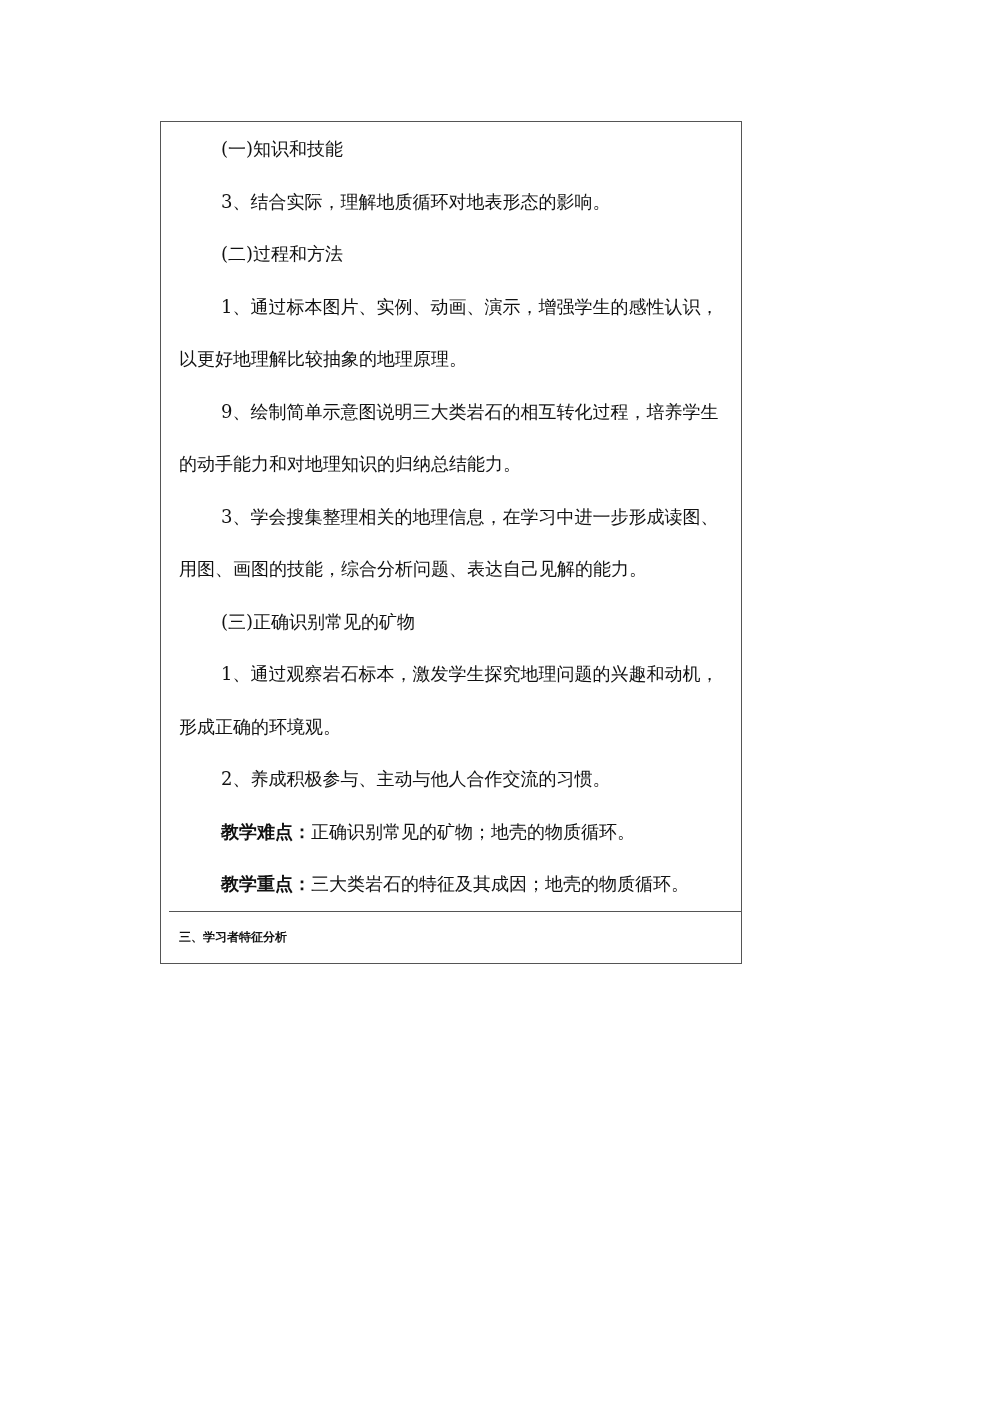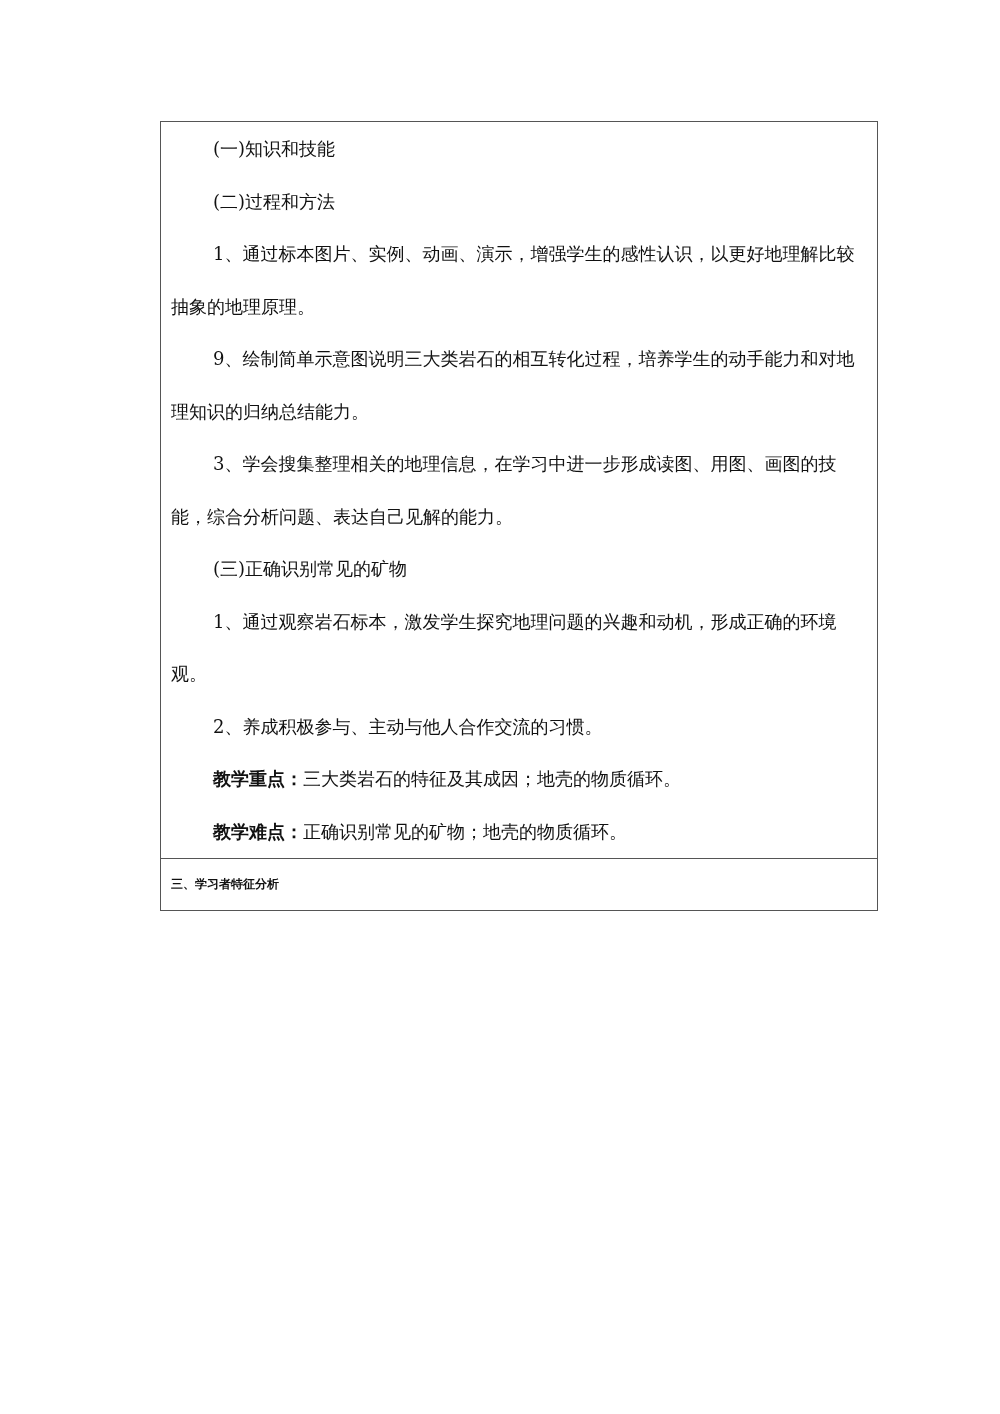--- a/index.html
+++ b/index.html
@@ -1,38 +1,39 @@
 <!DOCTYPE html>
 <html><head>
   <meta charset="utf-8">
   <style>
     html, body { margin: 0; padding: 0; background: #ffffff; }
     body { width: 1000px; height: 1414px; position: relative; font-family: "DejaVu Serif", "Liberation Serif", serif; color: #111; }
     .table {
-      position: absolute; left: 160px; top: 121px; width: 718px;
-      border: 1.5px solid #555; box-sizing: border-box;
+      position: absolute; left: 160px; top: 121px; width: 582px;
+      border: 1.5px solid #555; box-sizing: border-box; padding-left: 8px;
     }
     .cell-main { padding: 0 10px 0 10px; }
     .para { font-size: 18px; line-height: 52.5px; margin: 0; text-indent: 42px; white-space: normal; }
     .para.first { margin-top: 1px; }
     .bold { font-family: "DejaVu Sans", "Liberation Sans", sans-serif; font-weight: bold; }
     .divider { border-top: 1.5px solid #555; }
     .cell-section { height: 51px; padding-left: 10px; display: flex; align-items: center; font-size: 12px; }
   </style>
 </head>
 <body>
 
 <div class="table">
   <div class="cell-main">
     <p class="para first">(一)知识和技能</p>
+    <p class="para">3、结合实际，理解地质循环对地表形态的影响。</p>
     <p class="para">(二)过程和方法</p>
     <p class="para">1、通过标本图片、实例、动画、演示，增强学生的感性认识，以更好地理解比较抽象的地理原理。</p>
     <p class="para">9、绘制简单示意图说明三大类岩石的相互转化过程，培养学生的动手能力和对地理知识的归纳总结能力。</p>
     <p class="para">3、学会搜集整理相关的地理信息，在学习中进一步形成读图、用图、画图的技能，综合分析问题、表达自己见解的能力。</p>
     <p class="para">(三)正确识别常见的矿物</p>
     <p class="para">1、通过观察岩石标本，激发学生探究地理问题的兴趣和动机，形成正确的环境观。</p>
     <p class="para">2、养成积极参与、主动与他人合作交流的习惯。</p>
+    <p class="para"><span class="bold">教学难点：</span><span>正确识别常见的矿物；地壳的物质循环。</span></p>
     <p class="para"><span class="bold">教学重点：</span><span>三大类岩石的特征及其成因；地壳的物质循环。</span></p>
-    <p class="para"><span class="bold">教学难点：</span><span>正确识别常见的矿物；地壳的物质循环。</span></p>
   </div>
   <div class="divider"></div>
   <div class="cell-section bold">三、学习者特征分析</div>
 </div>
 
 </body></html>

